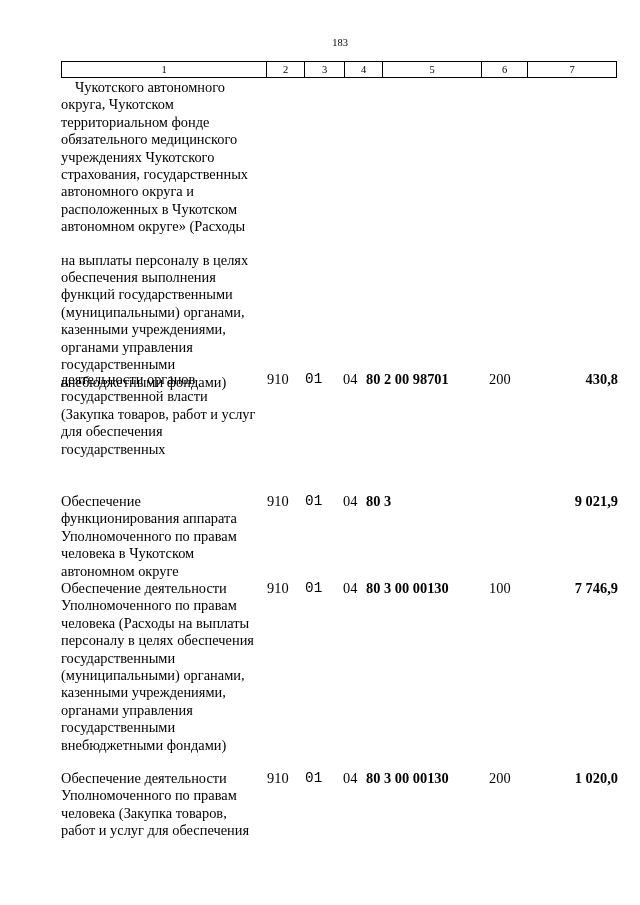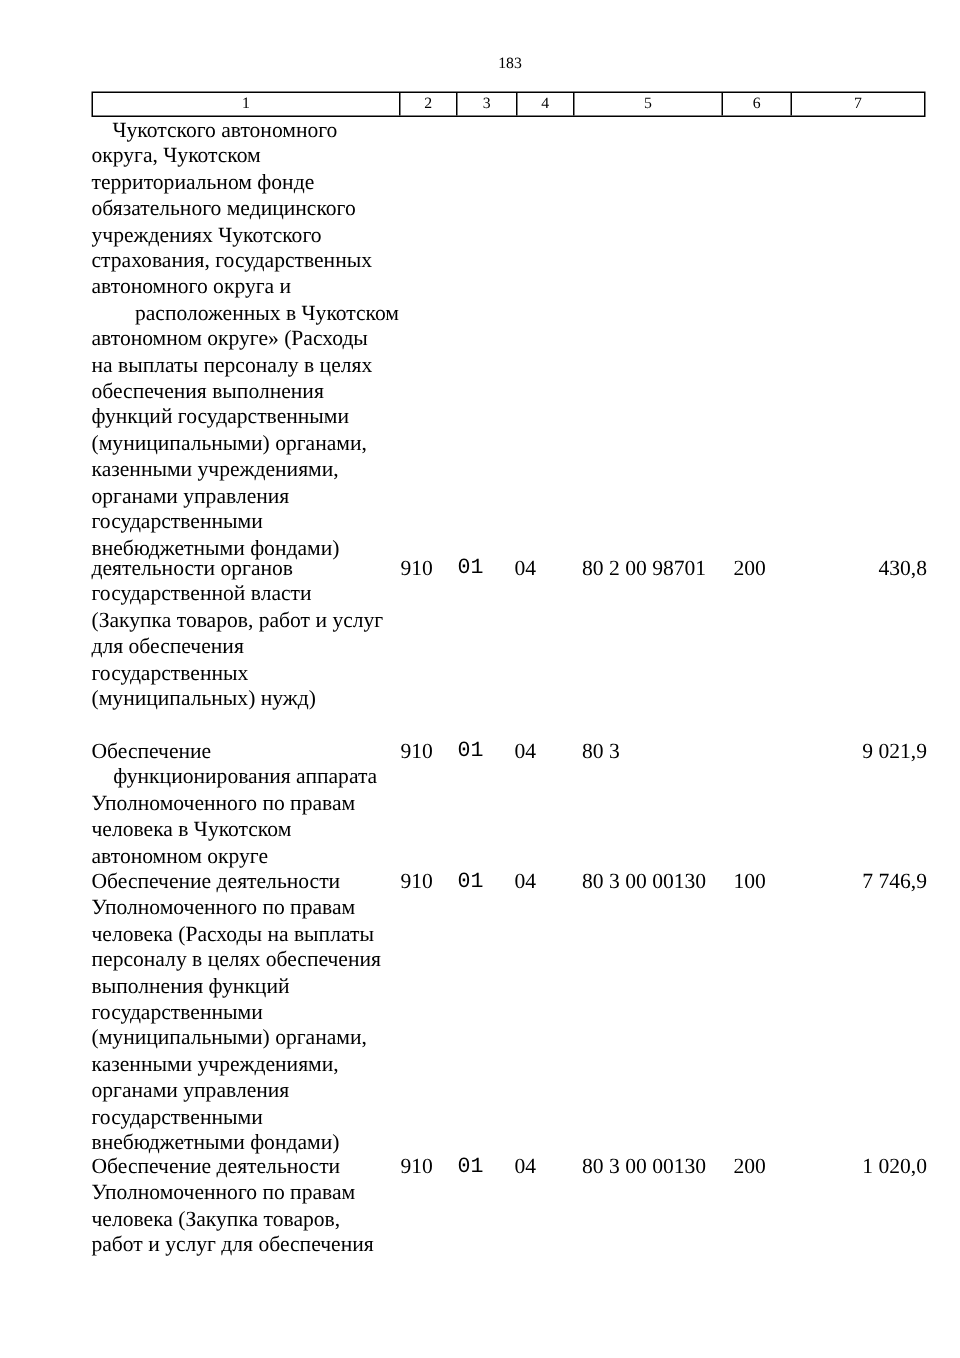--- a/index.html
+++ b/index.html
@@ -9,23 +9,23 @@
   .hdr { position:absolute; top:61px; left:61px; width:556px; height:17px;
          border:1px solid #000; box-sizing:border-box; display:flex; }
   .hdr div { border-right:1px solid #000; box-sizing:border-box; text-align:center;
              font-size:10.5px; line-height:15px; }
   .hdr div:last-child { border-right:none; }
   .row { position:absolute; left:61px; width:557px; font-size:14.4px; line-height:17.4px; }
   .c1 { position:absolute; left:0; width:205px; }
   .c2 { position:absolute; left:206px; }
   .c3 { position:absolute; left:244px;font-family:Liberation Mono, monospace; }
   .c4 { position:absolute; left:282px; }
-  .c5 { position:absolute; left:327px; white-space:nowrap; }
+  .c5 { position:absolute; left:305px; white-space:nowrap;font-weight:bold; }
   .c6 { position:absolute; left:428px; }
-  .c7 { position:absolute; right:0; text-align:center; }
+  .c7 { position:absolute; right:0; text-align:center;font-weight:bold; }
 </style>
 </head>
 <body>
 
 <div class="page-num">183</div>
 
 <div class="hdr">
   <div style="width:205px">1</div>
   <div style="width:38px">2</div>
   <div style="width:40px">3</div>
@@ -38,23 +38,23 @@
 <div id="rows">
     <div class="row" style="top: 79px;">
       <div class="c1">
         <div style="white-space: nowrap; margin-left: 14px;">Чукотского автономного</div>
         <div style="white-space: nowrap;">округа, Чукотском</div>
         <div style="white-space: nowrap;">территориальном фонде</div>
         <div style="white-space: nowrap;">обязательного медицинского</div>
         <div style="white-space: nowrap;">учреждениях Чукотского</div>
         <div style="white-space: nowrap;">страхования, государственных</div>
         <div style="white-space: nowrap;">автономного округа и</div>
-        <div style="white-space: nowrap; text-align: right;">расположенных в Чукотском</div>
+        <div style="white-space: nowrap;">расположенных в Чукотском</div>
         <div style="white-space: nowrap;">автономном округе» (Расходы</div>
-        <div style="white-space: nowrap;">на выплаты персоналу в целях</div>
+        <div style="white-space: nowrap; margin-top: 16px;">на выплаты персоналу в целях</div>
         <div style="white-space: nowrap;">обеспечения выполнения</div>
         <div style="white-space: nowrap;">функций государственными</div>
         <div style="white-space: nowrap;">(муниципальными) органами,</div>
         <div style="white-space: nowrap;">казенными учреждениями,</div>
         <div style="white-space: nowrap;">органами управления</div>
         <div style="white-space: nowrap;">государственными</div>
         <div style="white-space: nowrap;">внебюджетными фондами)</div>
       </div>
       <div class="c2"></div>
       <div class="c3"></div>
@@ -63,51 +63,49 @@
       <div class="c6"></div>
       <div class="c7"></div>
     </div>
     <div class="row" style="top: 371px;">
       <div class="c1">
         <div style="white-space: nowrap;">деятельности органов</div>
         <div style="white-space: nowrap;">государственной власти</div>
         <div style="white-space: nowrap;">(Закупка товаров, работ и услуг</div>
         <div style="white-space: nowrap;">для обеспечения</div>
         <div style="white-space: nowrap;">государственных</div>
-        <div style="white-space: nowrap;">(муниципальных) нужд)</div>
       </div>
       <div class="c2">910</div>
       <div class="c3">01</div>
       <div class="c4">04</div>
       <div class="c5">80 2 00 98701</div>
       <div class="c6">200</div>
       <div class="c7">430,8</div>
     </div>
     <div class="row" style="top: 493px;">
       <div class="c1">
         <div style="white-space: nowrap;">Обеспечение</div>
-        <div style="white-space: nowrap; text-align: center;">функционирования аппарата</div>
+        <div style="white-space: nowrap;">функционирования аппарата</div>
         <div style="white-space: nowrap;">Уполномоченного по правам</div>
         <div style="white-space: nowrap;">человека в Чукотском</div>
         <div style="white-space: nowrap;">автономном округе</div>
       </div>
       <div class="c2">910</div>
       <div class="c3">01</div>
       <div class="c4">04</div>
       <div class="c5">80 3</div>
       <div class="c6"></div>
       <div class="c7">9 021,9</div>
     </div>
     <div class="row" style="top: 580px;">
       <div class="c1">
         <div style="white-space: nowrap;">Обеспечение деятельности</div>
         <div style="white-space: nowrap;">Уполномоченного по правам</div>
         <div style="white-space: nowrap;">человека (Расходы на выплаты</div>
         <div style="white-space: nowrap;">персоналу в целях обеспечения</div>
-        <div style="white-space: nowrap;">выполнения функций</div>
         <div style="white-space: nowrap;">государственными</div>
         <div style="white-space: nowrap;">(муниципальными) органами,</div>
         <div style="white-space: nowrap;">казенными учреждениями,</div>
         <div style="white-space: nowrap;">органами управления</div>
         <div style="white-space: nowrap;">государственными</div>
         <div style="white-space: nowrap;">внебюджетными фондами)</div>
       </div>
       <div class="c2">910</div>
       <div class="c3">01</div>
       <div class="c4">04</div>

